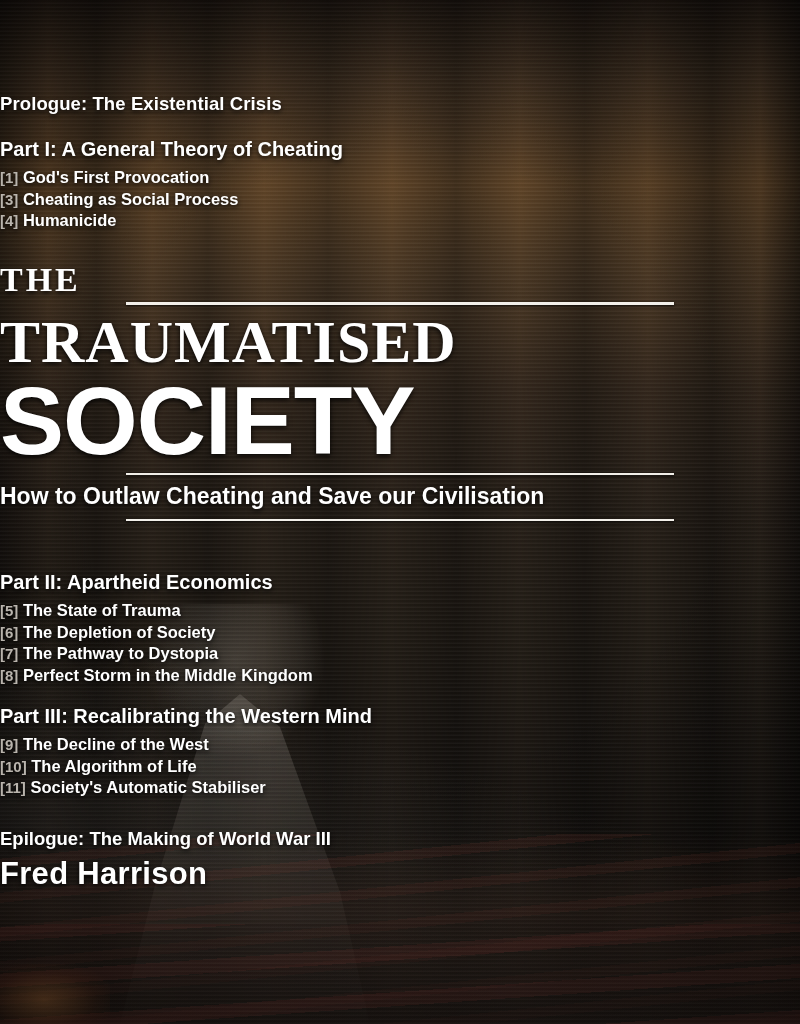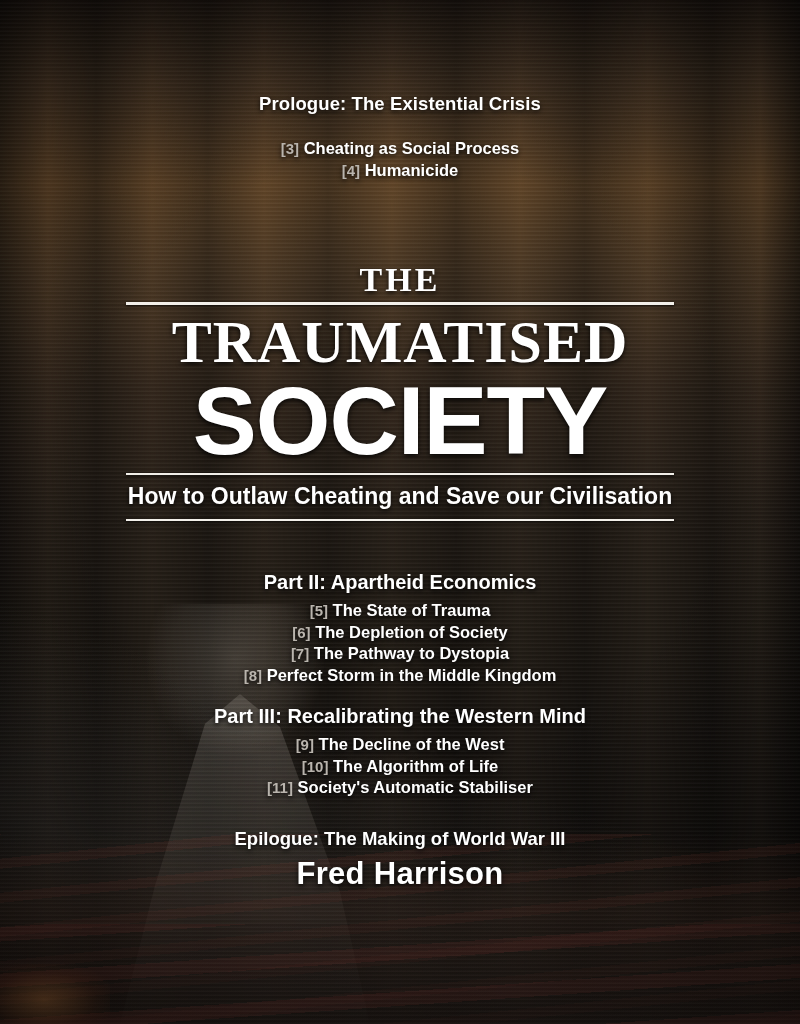--- a/index.html
+++ b/index.html
@@ -95,21 +95,20 @@
     position: absolute;
     left: 0; bottom: 0;
     width: 110px; height: 60px;
     background: radial-gradient(ellipse at 40% 60%, rgba(190,120,60,0.45) 0%, rgba(120,60,30,0.18) 55%, rgba(0,0,0,0) 80%);
   }
 
   .content {
     position: absolute;
     inset: 0;
     color: #ffffff;
-    text-align: center;
     text-shadow: 0 2px 5px rgba(0,0,0,0.85);
     padding-left: 25px;
   }
 
   .prologue {
     position: absolute;
     top: 93px;
     left: 0; right: 0;
     font-size: 18.5px;
     font-weight: bold;
@@ -213,20 +212,25 @@
   <div class="bg-floor2"></div>
   <div class="bg-scan"></div>
   <div class="bg-smear"></div>
   <div class="bg-vignette"></div>
 
   <div class="content">
 
     <div class="prologue">Prologue: The Existential Crisis</div>
 
     <div class="part-block part1">
+      <div class="part-title">Part I: A General Theory of Cheating</div>
+      <div class="chapter">
+        <span class="num">[1]</span>
+        <span>God's First Provocation</span>
+      </div>
       <div class="chapter">
         <span class="num">[3]</span>
         <span>Cheating as Social Process</span>
       </div>
       <div class="chapter">
         <span class="num">[4]</span>
         <span>Humanicide</span>
       </div>
     </div>
 

